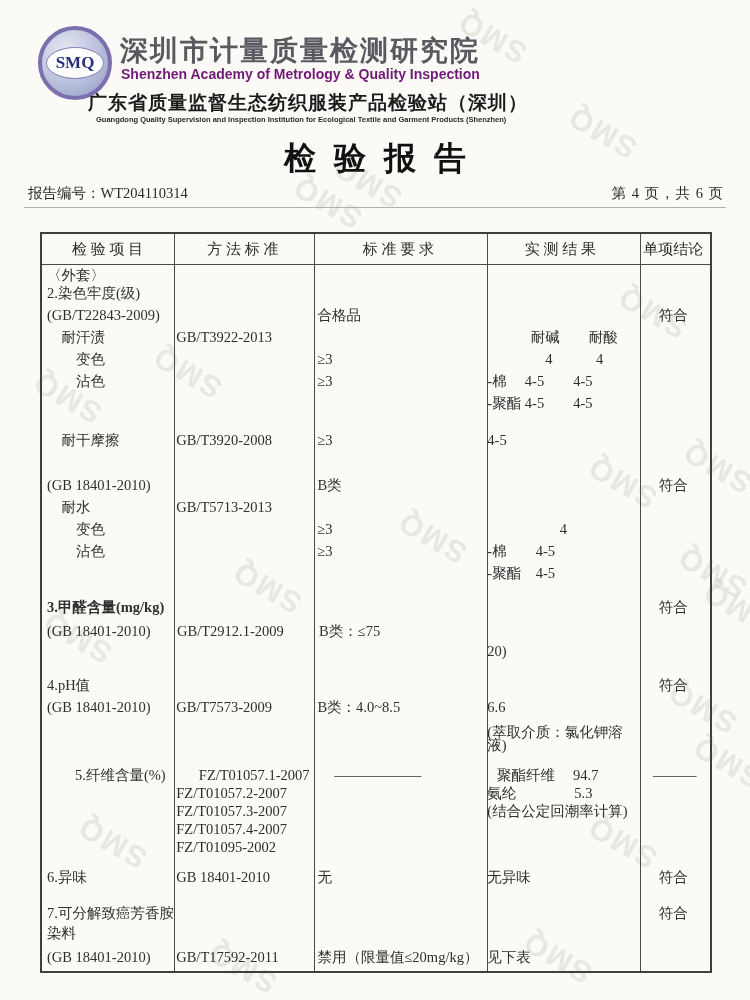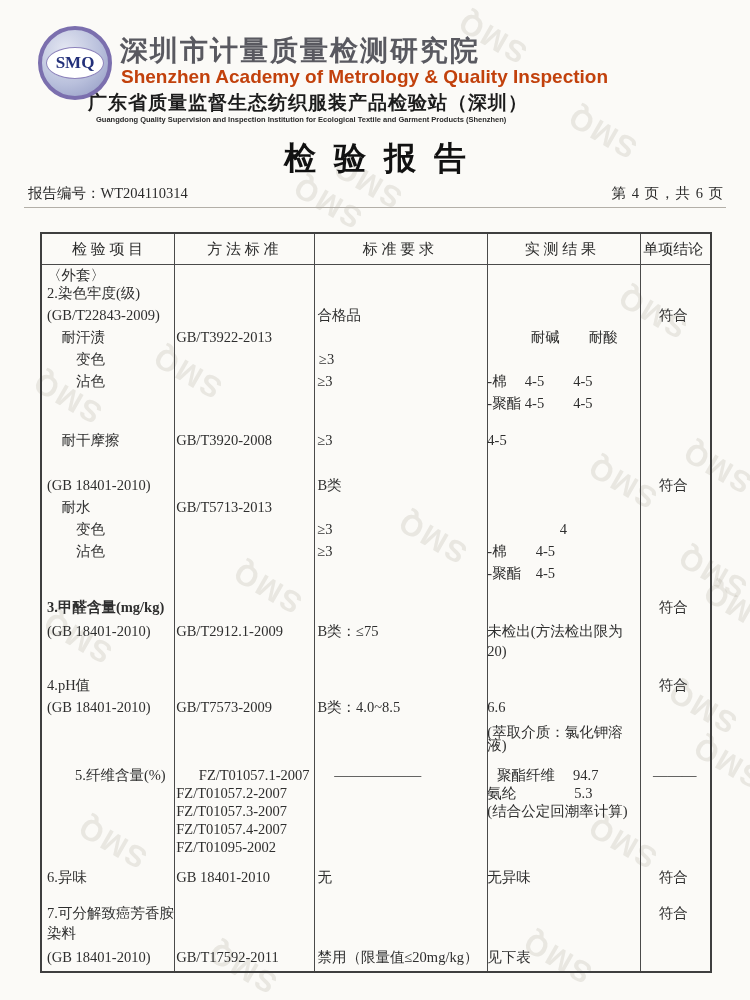--- a/index.html
+++ b/index.html
@@ -36,21 +36,21 @@
   #logo .band span{
     font-family:"Liberation Serif","DejaVu Serif",serif;
     font-weight:bold;font-size:17px;color:#23307a;letter-spacing:0px;
   }
   #org-cn{
     left:120px;top:32px;font-family:"Liberation Sans","DejaVu Sans",sans-serif;
     font-weight:bold;font-size:28px;color:#595960;letter-spacing:2px;z-index:2;
   }
   #org-en{
     left:121px;top:66px;font-family:"Liberation Sans","DejaVu Sans",sans-serif;
-    font-weight:bold;font-size:19px;color:#c2410c;z-index:2;
+    font-weight:bold;font-size:14px;color:#701a75;z-index:2;
   }
   #station-cn{
     left:88px;top:90px;font-family:Liberation Serif, serif;
     font-weight:bold;font-size:19px;color:#1c1c1c;letter-spacing:1px;z-index:2;
   }
   #station-en{
     left:96px;top:115px;font-family:"Liberation Sans","DejaVu Sans",sans-serif;
     font-weight:bold;font-size:7.5px;color:#2a2a2a;z-index:2;
   }
   #report-title{
@@ -174,20 +174,21 @@
         <div class="tcell c0" style="width: 132px;">　耐汗渍</div>
         <div class="tcell c1" style="width: 140px;">GB/T3922-2013</div>
         <div class="tcell c2" style="width: 173px;"></div>
         <div class="tcell c3" style="width: 153px;">　　　耐碱　　耐酸</div>
         <div class="tcell c4" style="width: 74px;"></div>
       </div>
       <div class="trow" style="top: 84px;">
         <div class="tcell c0" style="width: 132px;">　　变色</div>
         <div class="tcell c1" style="width: 140px;"></div>
         <div class="tcell c2" style="width: 173px;">≥3</div>
+        <div class="tcell c3" style="width: 153px;">　　　　4　　　4</div>
         <div class="tcell c4" style="width: 74px;"></div>
       </div>
       <div class="trow" style="top: 106px;">
         <div class="tcell c0" style="width: 132px;">　　沾色</div>
         <div class="tcell c1" style="width: 140px;"></div>
         <div class="tcell c2" style="width: 173px;">≥3</div>
         <div class="tcell c3" style="width: 153px;">-棉　 4-5　　4-5</div>
         <div class="tcell c4" style="width: 74px;"></div>
       </div>
       <div class="trow" style="top: 128px;">
@@ -243,21 +244,20 @@
         <div class="tcell c0" style="width: 132px; font-weight: bold;">3.甲醛含量(mg/kg)</div>
         <div class="tcell c1" style="width: 140px;"></div>
         <div class="tcell c2" style="width: 173px;"></div>
         <div class="tcell c3" style="width: 153px;"></div>
         <div class="tcell c4" style="width: 74px;">符合</div>
       </div>
       <div class="trow" style="top: 356px;">
         <div class="tcell c0" style="width: 132px;">(GB 18401-2010)</div>
         <div class="tcell c1" style="width: 140px;">GB/T2912.1-2009</div>
         <div class="tcell c2" style="width: 173px;">B类：≤75</div>
-        <div class="tcell c3" style="width: 153px;">未检出(方法检出限为</div>
         <div class="tcell c4" style="width: 74px;"></div>
       </div>
       <div class="trow" style="top: 376px;">
         <div class="tcell c0" style="width: 132px;"></div>
         <div class="tcell c1" style="width: 140px;"></div>
         <div class="tcell c2" style="width: 173px;"></div>
         <div class="tcell c3" style="width: 153px;">20)</div>
         <div class="tcell c4" style="width: 74px;"></div>
       </div>
       <div class="trow" style="top: 410px;">

